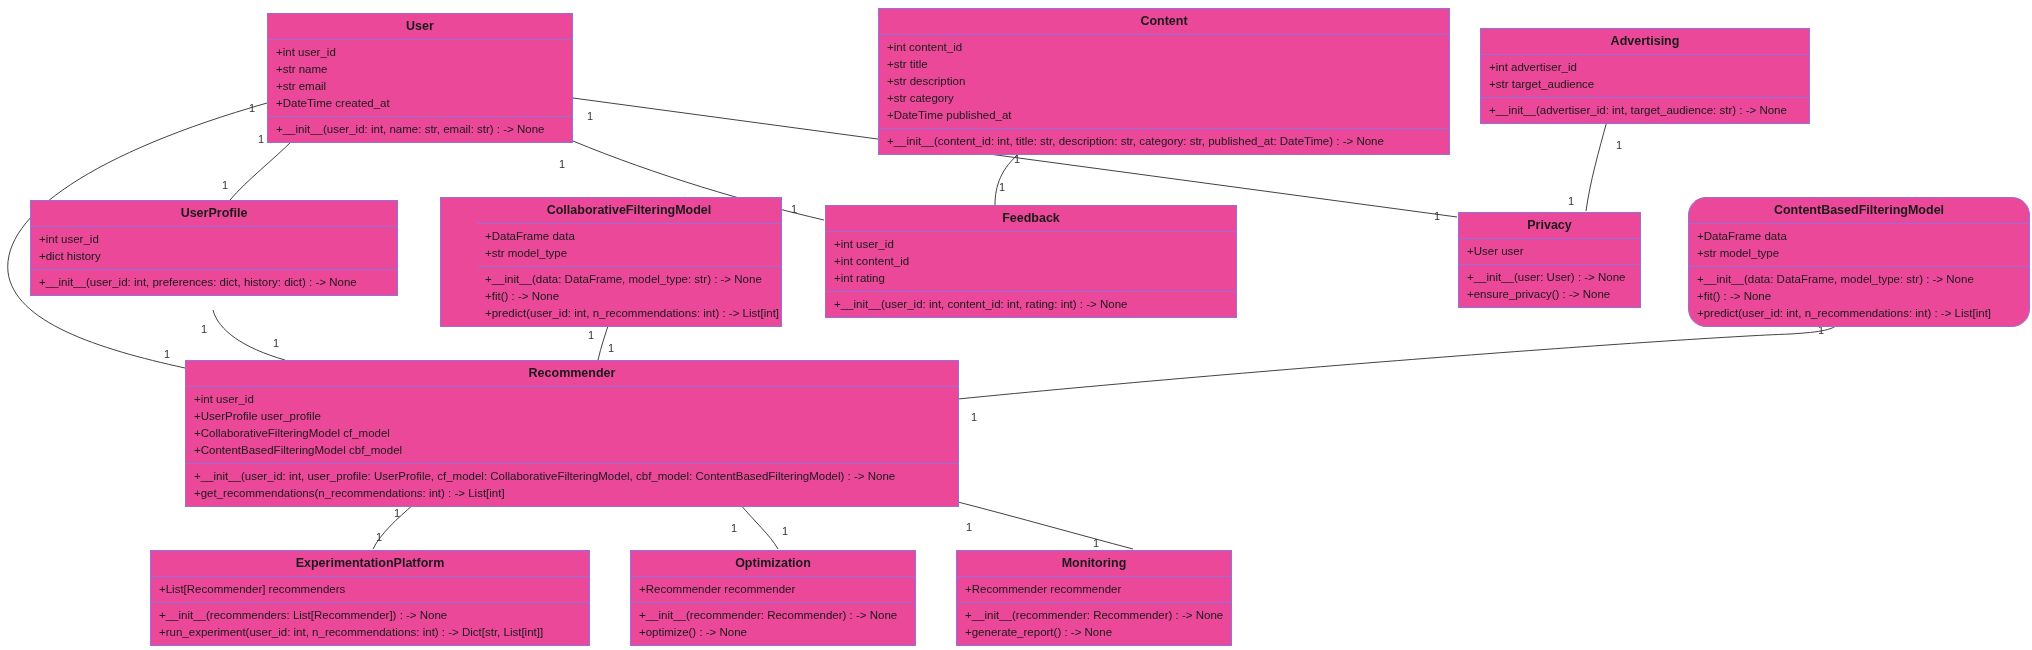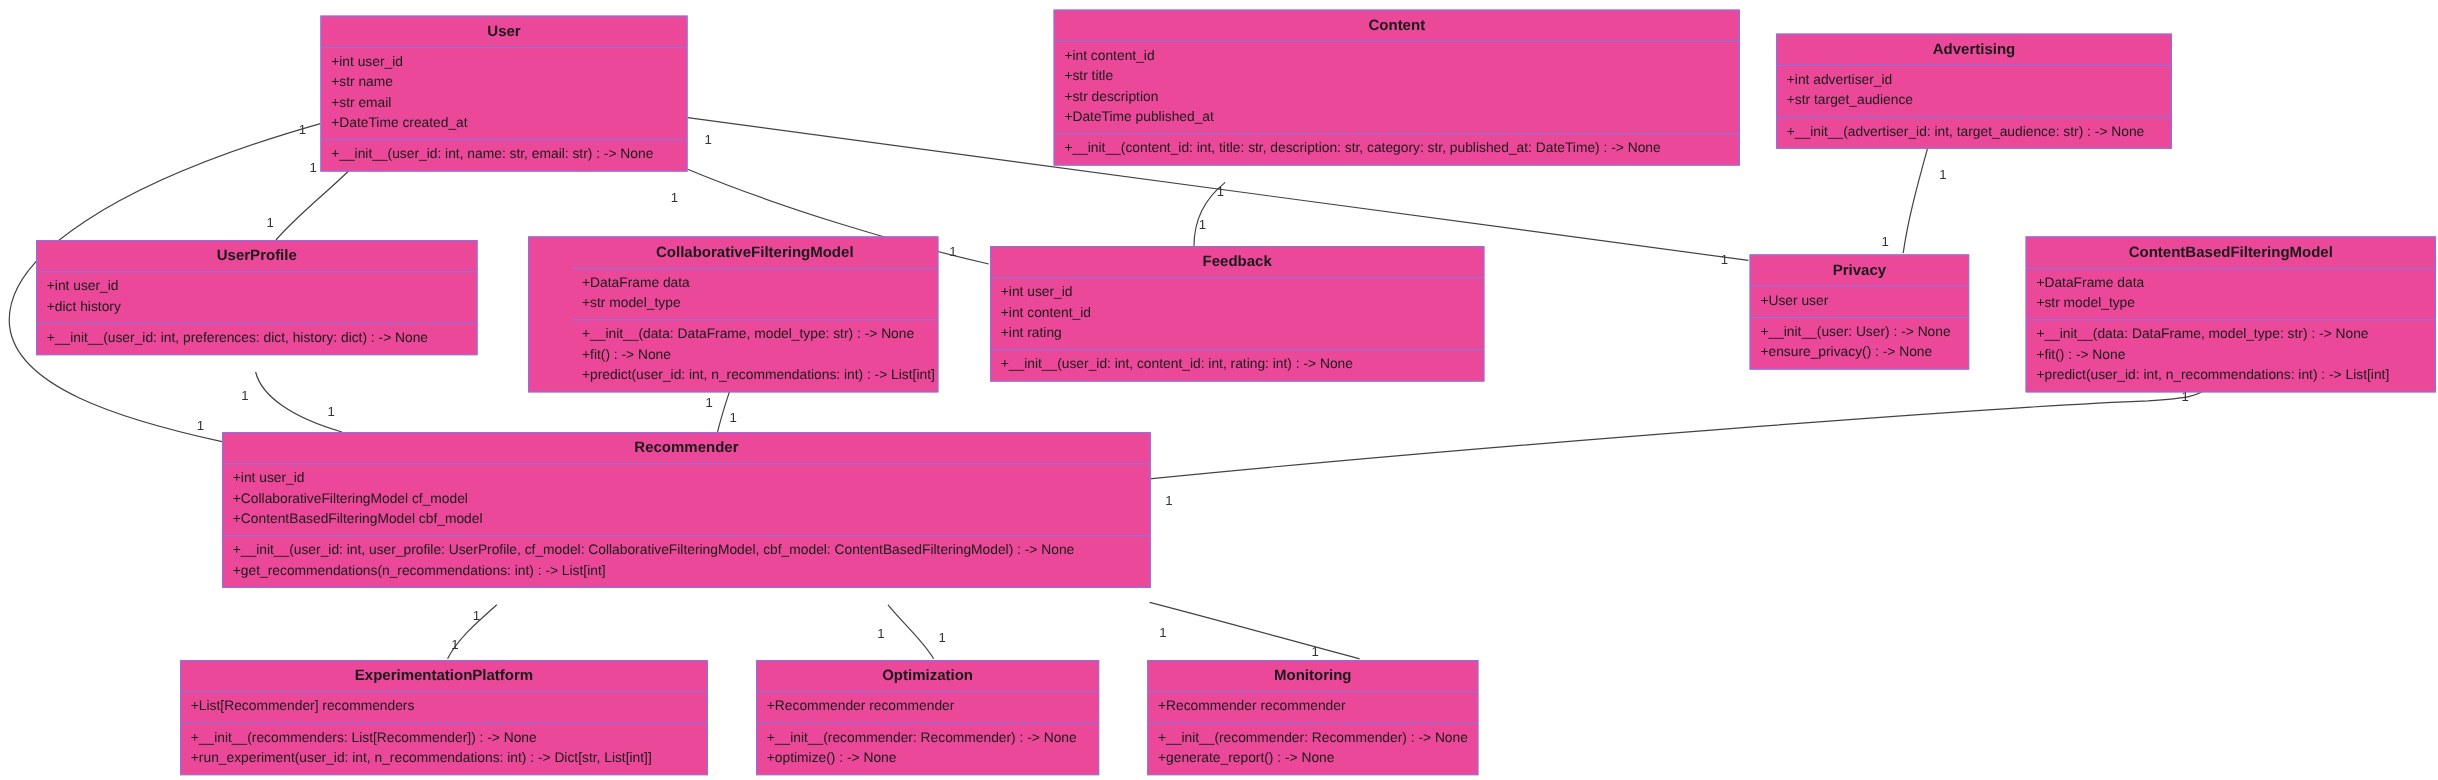--- a/index.html
+++ b/index.html
@@ -84,20 +84,21 @@
       <div class="uml-row">+__init__(user_id: int, name: str, email: str) : -&gt; None</div>
     </div>
   </div>
 
   <div class="uml-class" style="left:878px;top:8px;width:572px;">
     <div class="uml-title">Content</div>
     <div class="uml-attrs">
       <div class="uml-row">+int content_id</div>
       <div class="uml-row">+str title</div>
       <div class="uml-row">+str description</div>
+      <div class="uml-row">+str category</div>
       <div class="uml-row">+DateTime published_at</div>
     </div>
     <div class="uml-methods">
       <div class="uml-row">+__init__(content_id: int, title: str, description: str, category: str, published_at: DateTime) : -&gt; None</div>
     </div>
   </div>
 
   <div class="uml-class" style="left:1480px;top:28px;width:330px;">
     <div class="uml-title">Advertising</div>
     <div class="uml-attrs">
@@ -149,37 +150,38 @@
     <div class="uml-title">Privacy</div>
     <div class="uml-attrs">
       <div class="uml-row">+User user</div>
     </div>
     <div class="uml-methods">
       <div class="uml-row">+__init__(user: User) : -&gt; None</div>
       <div class="uml-row">+ensure_privacy() : -&gt; None</div>
     </div>
   </div>
 
-  <div class="uml-class" style="left:1688px;top:197px;width:342px;">
+  <div class="uml-class" style="left:1688px;top:197px;width:342px;border-radius:18px;">
     <div class="uml-title">ContentBasedFilteringModel</div>
     <div class="uml-attrs">
       <div class="uml-row">+DataFrame data</div>
       <div class="uml-row">+str model_type</div>
     </div>
     <div class="uml-methods">
       <div class="uml-row">+__init__(data: DataFrame, model_type: str) : -&gt; None</div>
       <div class="uml-row">+fit() : -&gt; None</div>
       <div class="uml-row">+predict(user_id: int, n_recommendations: int) : -&gt; List[int]</div>
     </div>
   </div>
 
   <div class="uml-class" style="left:185px;top:360px;width:774px;">
     <div class="uml-title">Recommender</div>
     <div class="uml-attrs">
       <div class="uml-row">+int user_id</div>
+      <div class="uml-row">+UserProfile user_profile</div>
       <div class="uml-row">+CollaborativeFilteringModel cf_model</div>
       <div class="uml-row">+ContentBasedFilteringModel cbf_model</div>
     </div>
     <div class="uml-methods">
       <div class="uml-row">+__init__(user_id: int, user_profile: UserProfile, cf_model: CollaborativeFilteringModel, cbf_model: ContentBasedFilteringModel) : -&gt; None</div>
       <div class="uml-row">+get_recommendations(n_recommendations: int) : -&gt; List[int]</div>
     </div>
   </div>
 
   <div class="uml-class" style="left:150px;top:550px;width:440px;">

